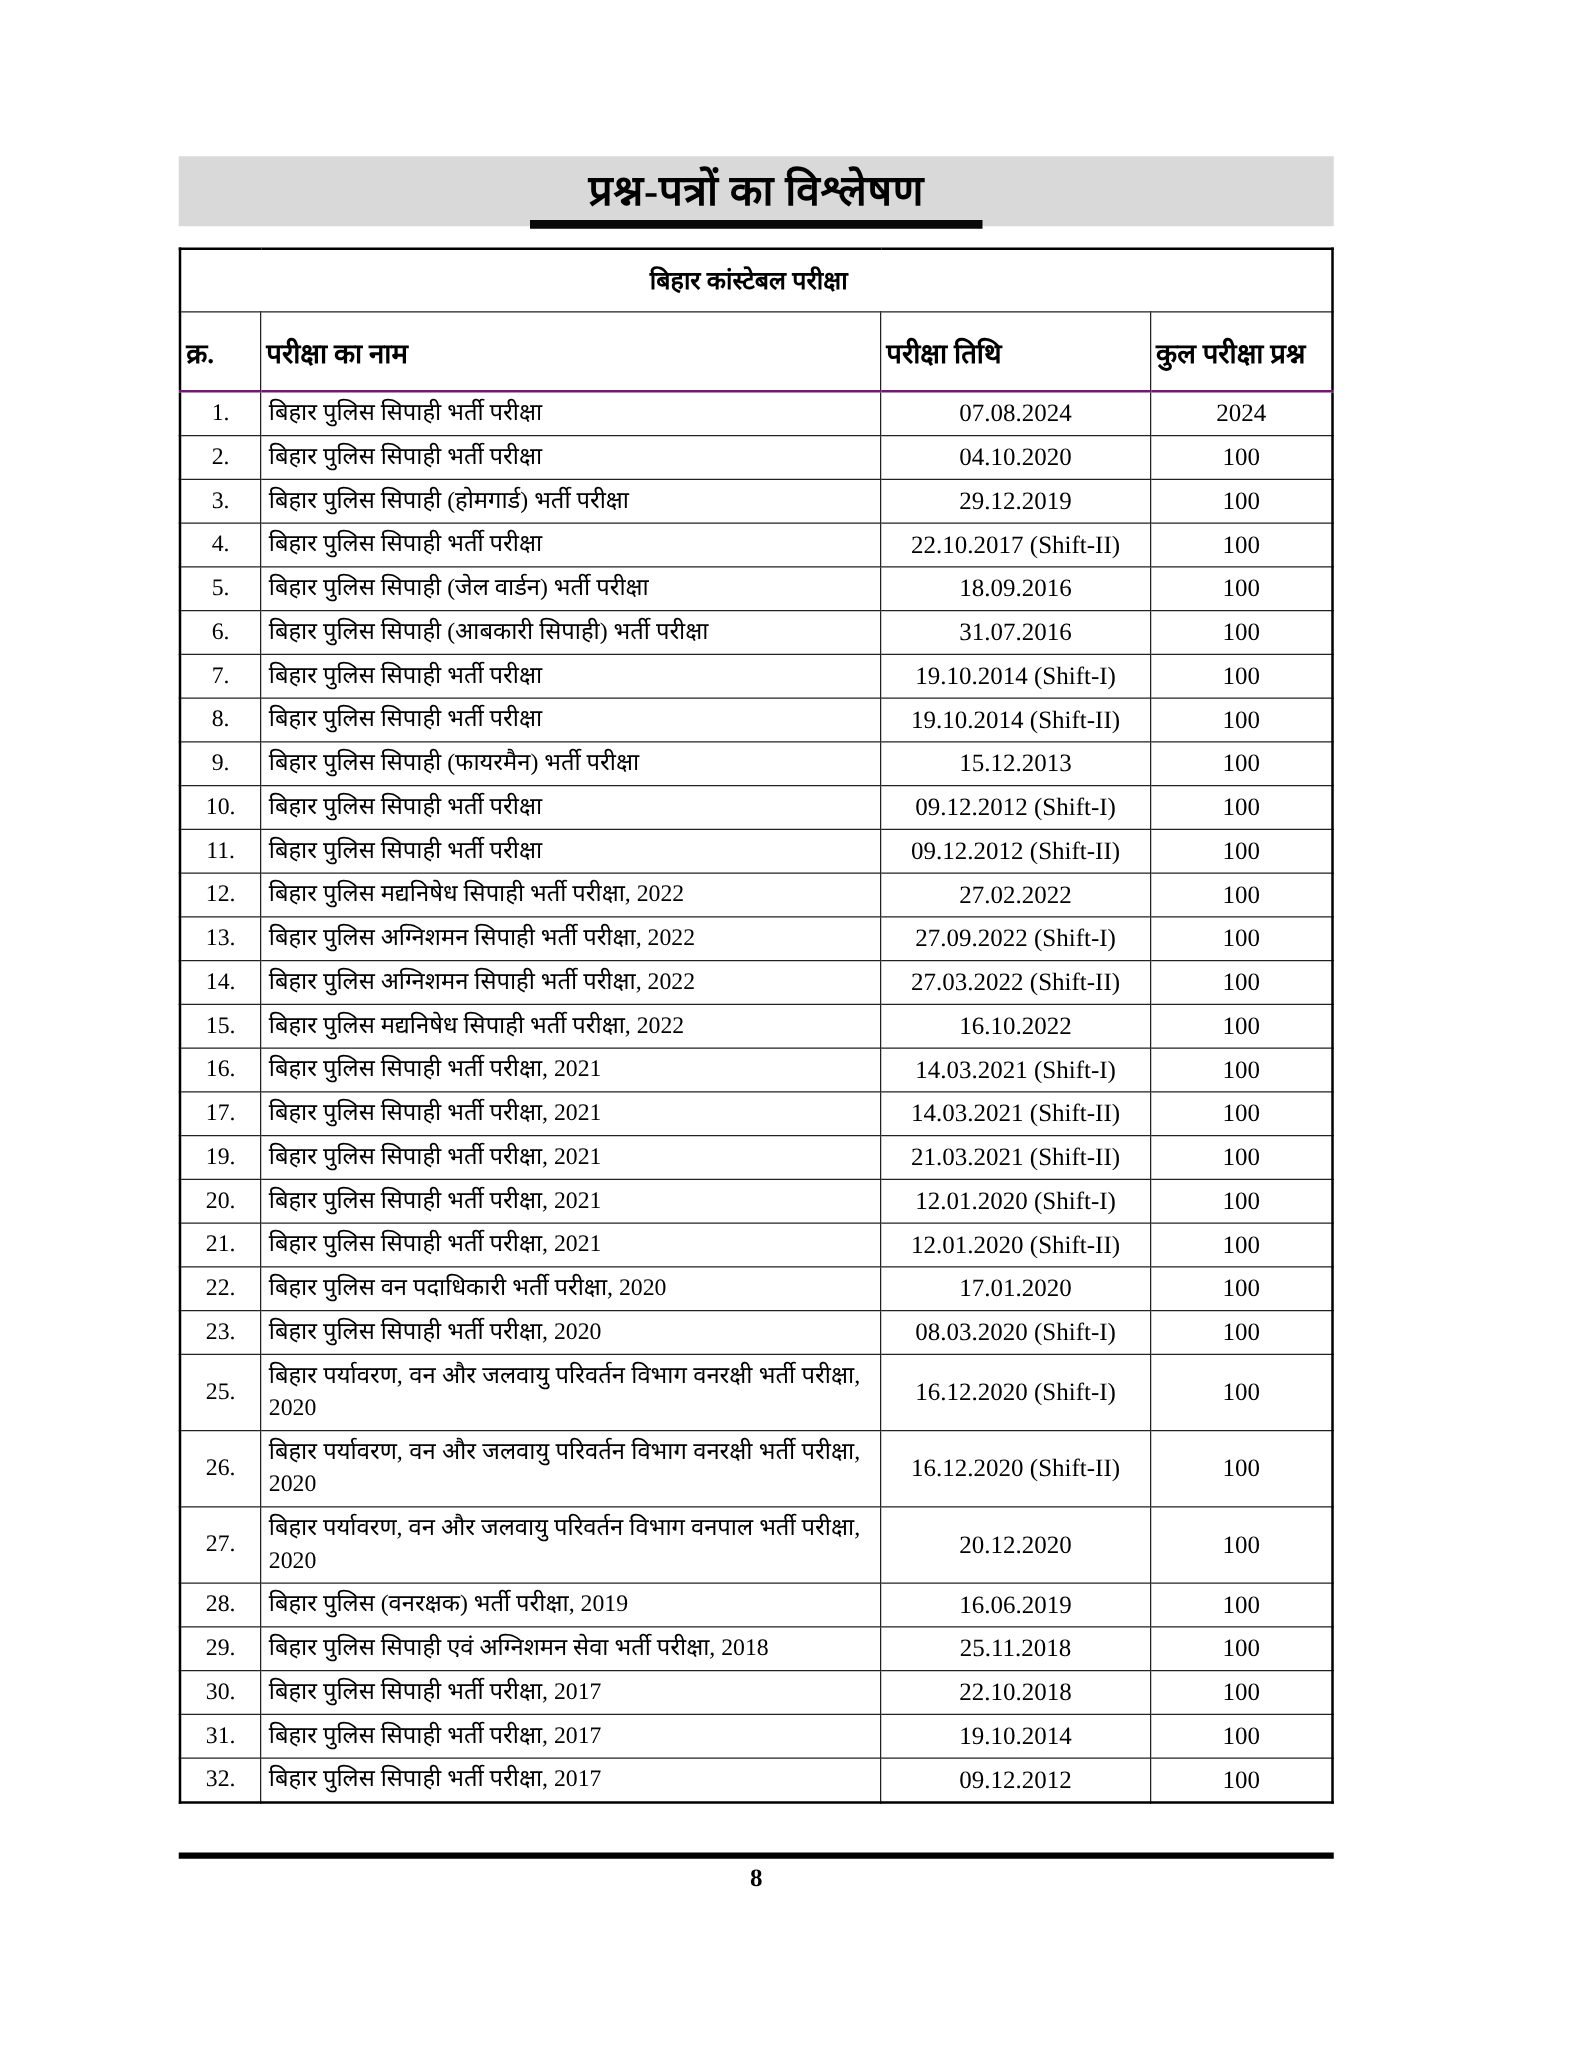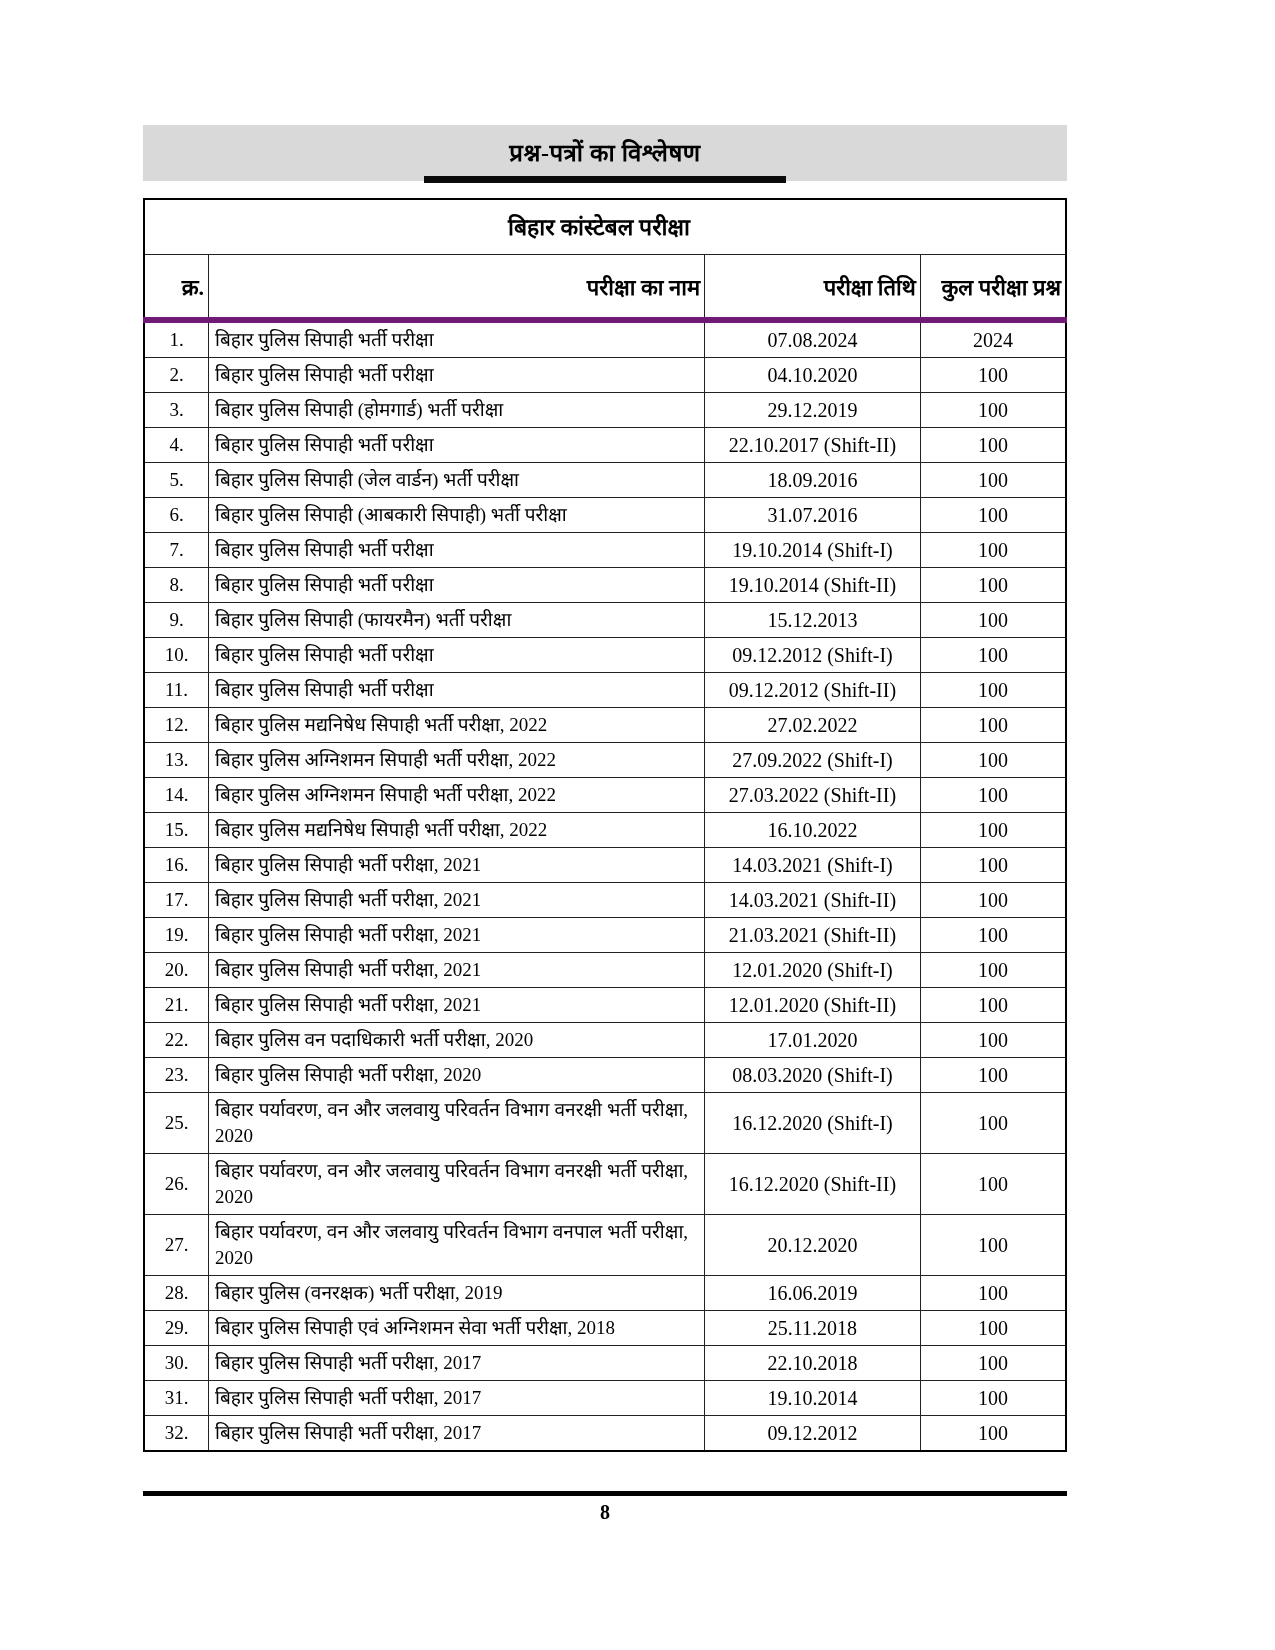--- a/index.html
+++ b/index.html
@@ -11,41 +11,41 @@
   }
   .content {
     position:absolute; left:143px; top:125px; width:924px;
   }
   
   .title-band {
     position:relative; height:56px; background:#d9d9d9;
     display:flex; align-items:center; justify-content:center;
   }
   .title-band .title-text {
-    font-size:24px; font-weight:bold; letter-spacing:0.5px; padding-bottom:4px;
+    font-size:34px; font-weight:bold; letter-spacing:0.5px; padding-bottom:4px;
   }
   .title-underline {
     position:absolute; bottom:-2px; left:50%; transform:translateX(-50%);
     width:362px; height:7px; background:#0a0a0a;
   }
   
   table.exam-table {
     margin-top:17px; width:100%; border-collapse:collapse;
     border:2.5px solid #000;
   }
   table.exam-table th, table.exam-table td {
     border:1.5px solid #222;
   }
   th.tbl-title {
-    font-size:23px; font-weight:bold; padding:10px 16px 12px 4px;
+    font-size:20px; font-weight:bold; padding:10px 16px 12px 4px;
     text-align:center; border-bottom:1.5px solid #000;
   }
   tr.colhead th {
-    font-size:22px; font-weight:bold; padding:16px 4px; text-align:right;
-    border-bottom:6px solid #701a75;
+    font-size:22px; font-weight:bold; padding:16px 4px; text-align:left;
+    border-bottom:2px solid #701a75;
   }
   col.c-sn    { width:7.0%; }
   col.c-name  { width:53.8%; }
   col.c-date  { width:23.4%; }
   col.c-total { width:15.8%; }
   tbody td {
     font-size:19px; padding:4px 6px; vertical-align:middle; line-height:26px;
     border-top:2px solid #5f5f5f; border-bottom:2px solid #5f5f5f;
   }
   td.sn   { text-align:center; font-size:19px; }

